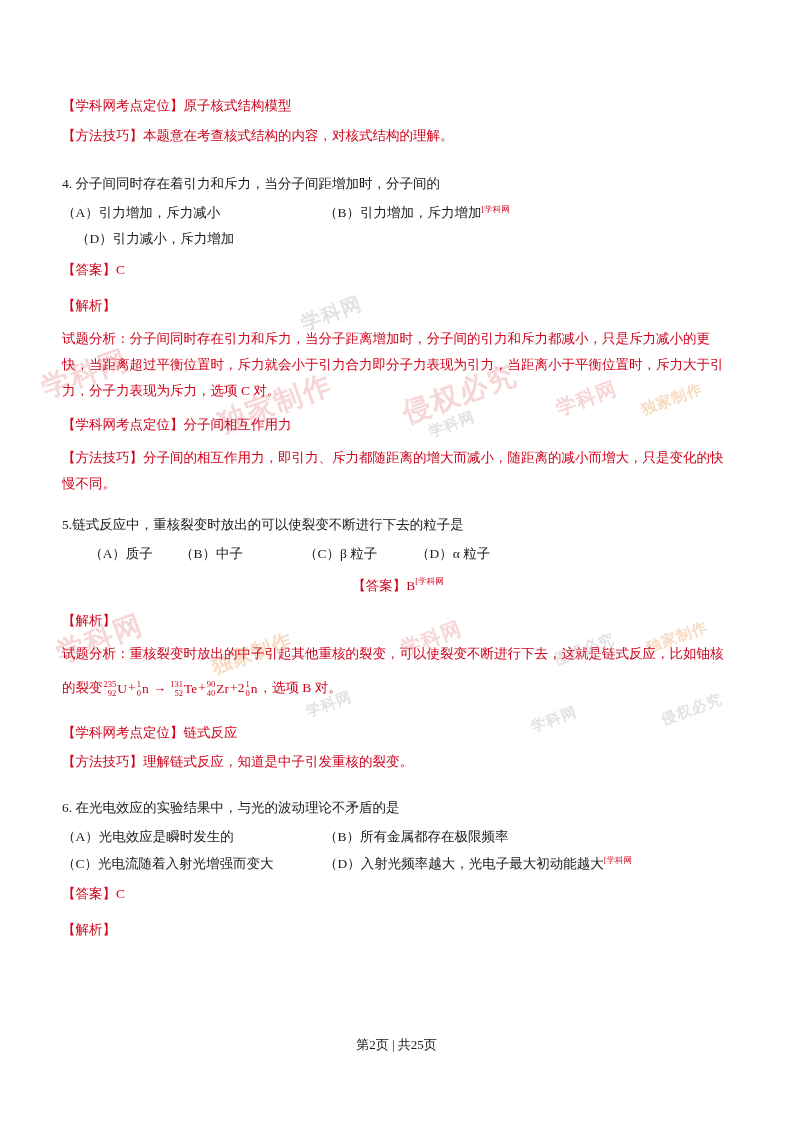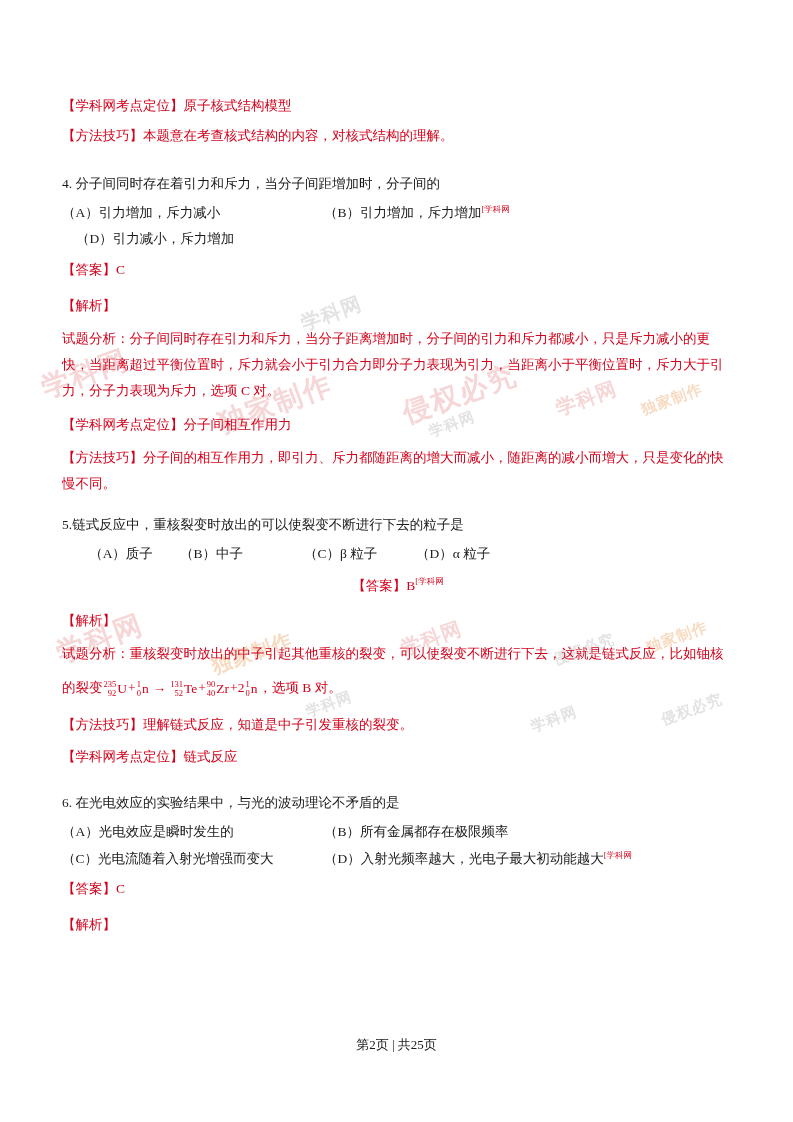--- a/index.html
+++ b/index.html
@@ -168,22 +168,22 @@
 
     <p class="line" style="margin-top:10px;text-align:center;"><span>【答案】</span><span>B</span><span class="sup-tag">[学科网</span></p>
 
     <div class="spacer-sm"></div>
     <p class="line">【解析】</p>
 
     <p class="analysis-body">
       <span>试题分析：重核裂变时放出的中子引起其他重核的裂变，可以使裂变不断进行下去，这就是链式反应，比如铀核的裂变</span><span class="formula"><span class="nuc"><span class="idx"><span>235</span><span>92</span></span><span class="sym">U</span></span><span>+</span><span class="nuc"><span class="idx"><span>1</span><span>0</span></span><span class="sym">n</span></span><span class="arrow">→</span><span class="nuc"><span class="idx"><span>131</span><span>52</span></span><span class="sym">Te</span></span><span>+</span><span class="nuc"><span class="idx"><span>90</span><span>40</span></span><span class="sym">Zr</span></span><span>+2</span><span class="nuc"><span class="idx"><span>1</span><span>0</span></span><span class="sym">n</span></span><span>，选项 B 对。</span></span>
     </p>
 
+    <p class="line" style="margin-top:12px;">【学科网考点定位】链式反应</p>
     <p class="line">【方法技巧】理解链式反应，知道是中子引发重核的裂变。</p>
-    <p class="line" style="margin-top:12px;">【学科网考点定位】链式反应</p>
 
     <div class="spacer-sm"></div>
 
     <p class="q" style="margin-top:10px;">6. 在光电效应的实验结果中，与光的波动理论不矛盾的是</p>
     <div class="opts">
       <div class="a">（A）光电效应是瞬时发生的</div>
       <div class="b">（B）所有金属都存在极限频率</div>
     </div>
     <div class="opts">
       <div class="a">（C）光电流随着入射光增强而变大</div>

